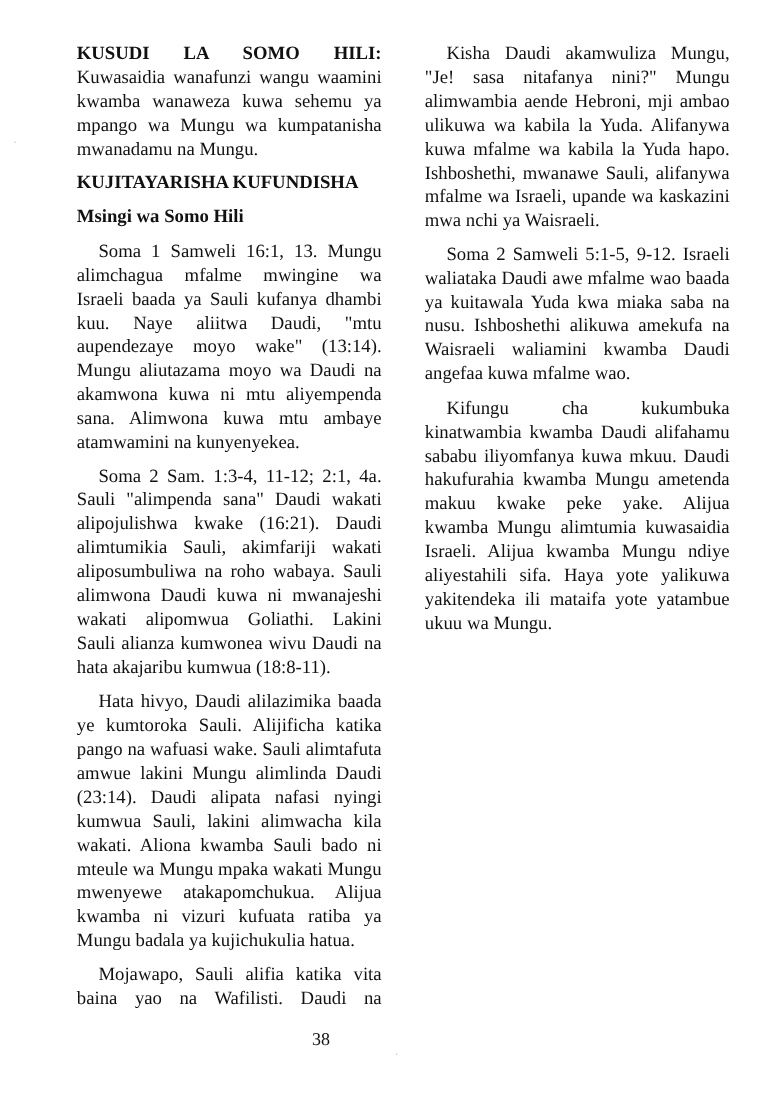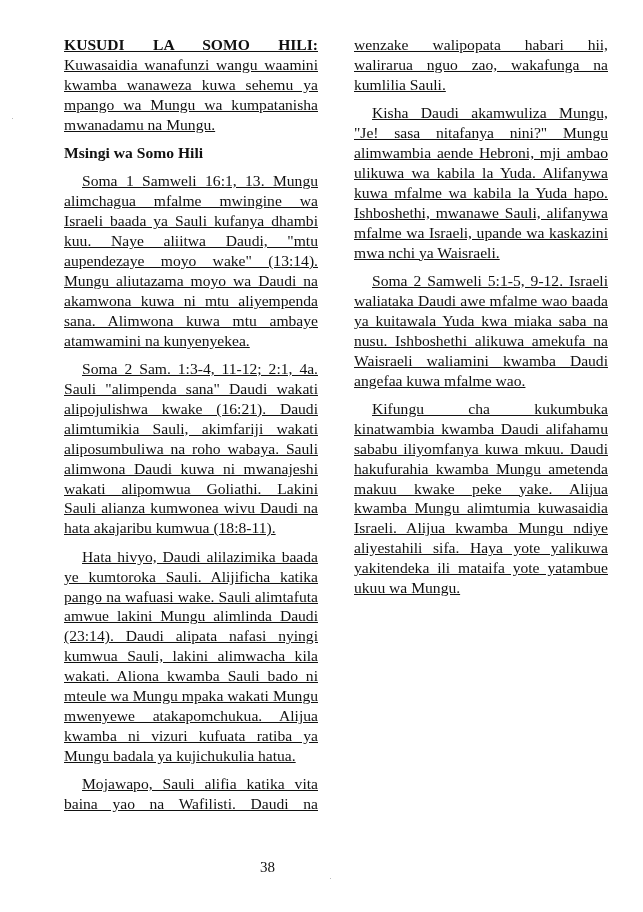--- a/index.html
+++ b/index.html
@@ -6,21 +6,21 @@
   body { width: 643px; height: 912px; position: relative; overflow: hidden; }
   .page {
     position: absolute; left: 0; top: 0; width: 643px; height: 912px;
     font-family: "Liberation Serif", serif; color: #111111;
     font-size: 15.6px; line-height: 19.9px;
   }
   .col { position: absolute; top: 35px; }
   .col.left { left: 64px; width: 254px; }
   .col.right { left: 354px; width: 254px; }
   .col p {
-    margin: 0 0 8.5px 0; text-align: justify; text-align-last: left; text-decoration: underline;
+    margin: 0 0 8.5px 0; text-align: justify; text-align-last: left;
   }
   .col p.indent { text-indent: 18px; }
   .col p.justify-last { text-align-last: justify; }
   .col h3 {
     margin: 0 0 8.5px 0; font-weight: bold; font-size: 15.6px; line-height: 19.9px;
   }
   .col p .lead { font-weight: bold; }
   .page-number {
     position: absolute; top: 858px; left: 0; width: 511px; text-align: center;
     font-size: 15px; padding-left: 24px; box-sizing: border-box;
@@ -30,29 +30,29 @@
 </head>
 <body>
 
 <div class="page">
 
   <div class="col left">
     <p>
       <span class="lead">KUSUDI LA SOMO HILI:</span>
       <span>Kuwasaidia wanafunzi wangu waamini kwamba wanaweza kuwa sehemu ya mpango wa Mungu wa kumpatanisha mwanadamu na Mungu.</span>
     </p>
+    <h3>KUJITAYARISHA KUFUNDISHA</h3>
     <h3>Msingi wa Somo Hili</h3>
     <p class="indent">Soma 1 Samweli 16:1, 13. Mungu alimchagua mfalme mwingine wa Israeli baada ya Sauli kufanya dhambi kuu. Naye aliitwa Daudi, "mtu aupendezaye moyo wake" (13:14). Mungu aliutazama moyo wa Daudi na akamwona kuwa ni mtu aliyempenda sana. Alimwona kuwa mtu ambaye atamwamini na kunyenyekea.</p>
     <p class="indent">Soma 2 Sam. 1:3-4, 11-12; 2:1, 4a. Sauli "alimpenda sana" Daudi wakati alipojulishwa kwake (16:21). Daudi alimtumikia Sauli, akimfariji wakati aliposumbuliwa na roho wabaya. Sauli alimwona Daudi kuwa ni mwanajeshi wakati alipomwua Goliathi. Lakini Sauli alianza kumwonea wivu Daudi na hata akajaribu kumwua (18:8-11).</p>
     <p class="indent">Hata hivyo, Daudi alilazimika baada ye kumtoroka Sauli. Alijificha katika pango na wafuasi wake. Sauli alimtafuta amwue lakini Mungu alimlinda Daudi (23:14). Daudi alipata nafasi nyingi kumwua Sauli, lakini alimwacha kila wakati. Aliona kwamba Sauli bado ni mteule wa Mungu mpaka wakati Mungu mwenyewe atakapomchukua. Alijua kwamba ni vizuri kufuata ratiba ya Mungu badala ya kujichukulia hatua.</p>
     <p class="indent justify-last">Mojawapo, Sauli alifia katika vita baina yao na Wafilisti. Daudi na</p>
   </div>
 
   <div class="col right">
-    <p>wenzake walipopata habari hii, walirarua nguo zao, wakafunga na kumlilia Sauli.</p>
     <p class="indent">Kisha Daudi akamwuliza Mungu, "Je! sasa nitafanya nini?" Mungu alimwambia aende Hebroni, mji ambao ulikuwa wa kabila la Yuda. Alifanywa kuwa mfalme wa kabila la Yuda hapo. Ishboshethi, mwanawe Sauli, alifanywa mfalme wa Israeli, upande wa kaskazini mwa nchi ya Waisraeli.</p>
     <p class="indent">Soma 2 Samweli 5:1-5, 9-12. Israeli waliataka Daudi awe mfalme wao baada ya kuitawala Yuda kwa miaka saba na nusu. Ishboshethi alikuwa amekufa na Waisraeli waliamini kwamba Daudi angefaa kuwa mfalme wao.</p>
     <p class="indent">Kifungu cha kukumbuka kinatwambia kwamba Daudi alifahamu sababu iliyomfanya kuwa mkuu. Daudi hakufurahia kwamba Mungu ametenda makuu kwake peke yake. Alijua kwamba Mungu alimtumia kuwasaidia Israeli. Alijua kwamba Mungu ndiye aliyestahili sifa. Haya yote yalikuwa yakitendeka ili mataifa yote yatambue ukuu wa Mungu.</p>
   </div>
 
   <div class="page-number">38</div>
   <div class="speck" style="left:330px; top:878px;"></div>
   <div class="speck" style="left:12px; top:118px;"></div>
 </div>
 

